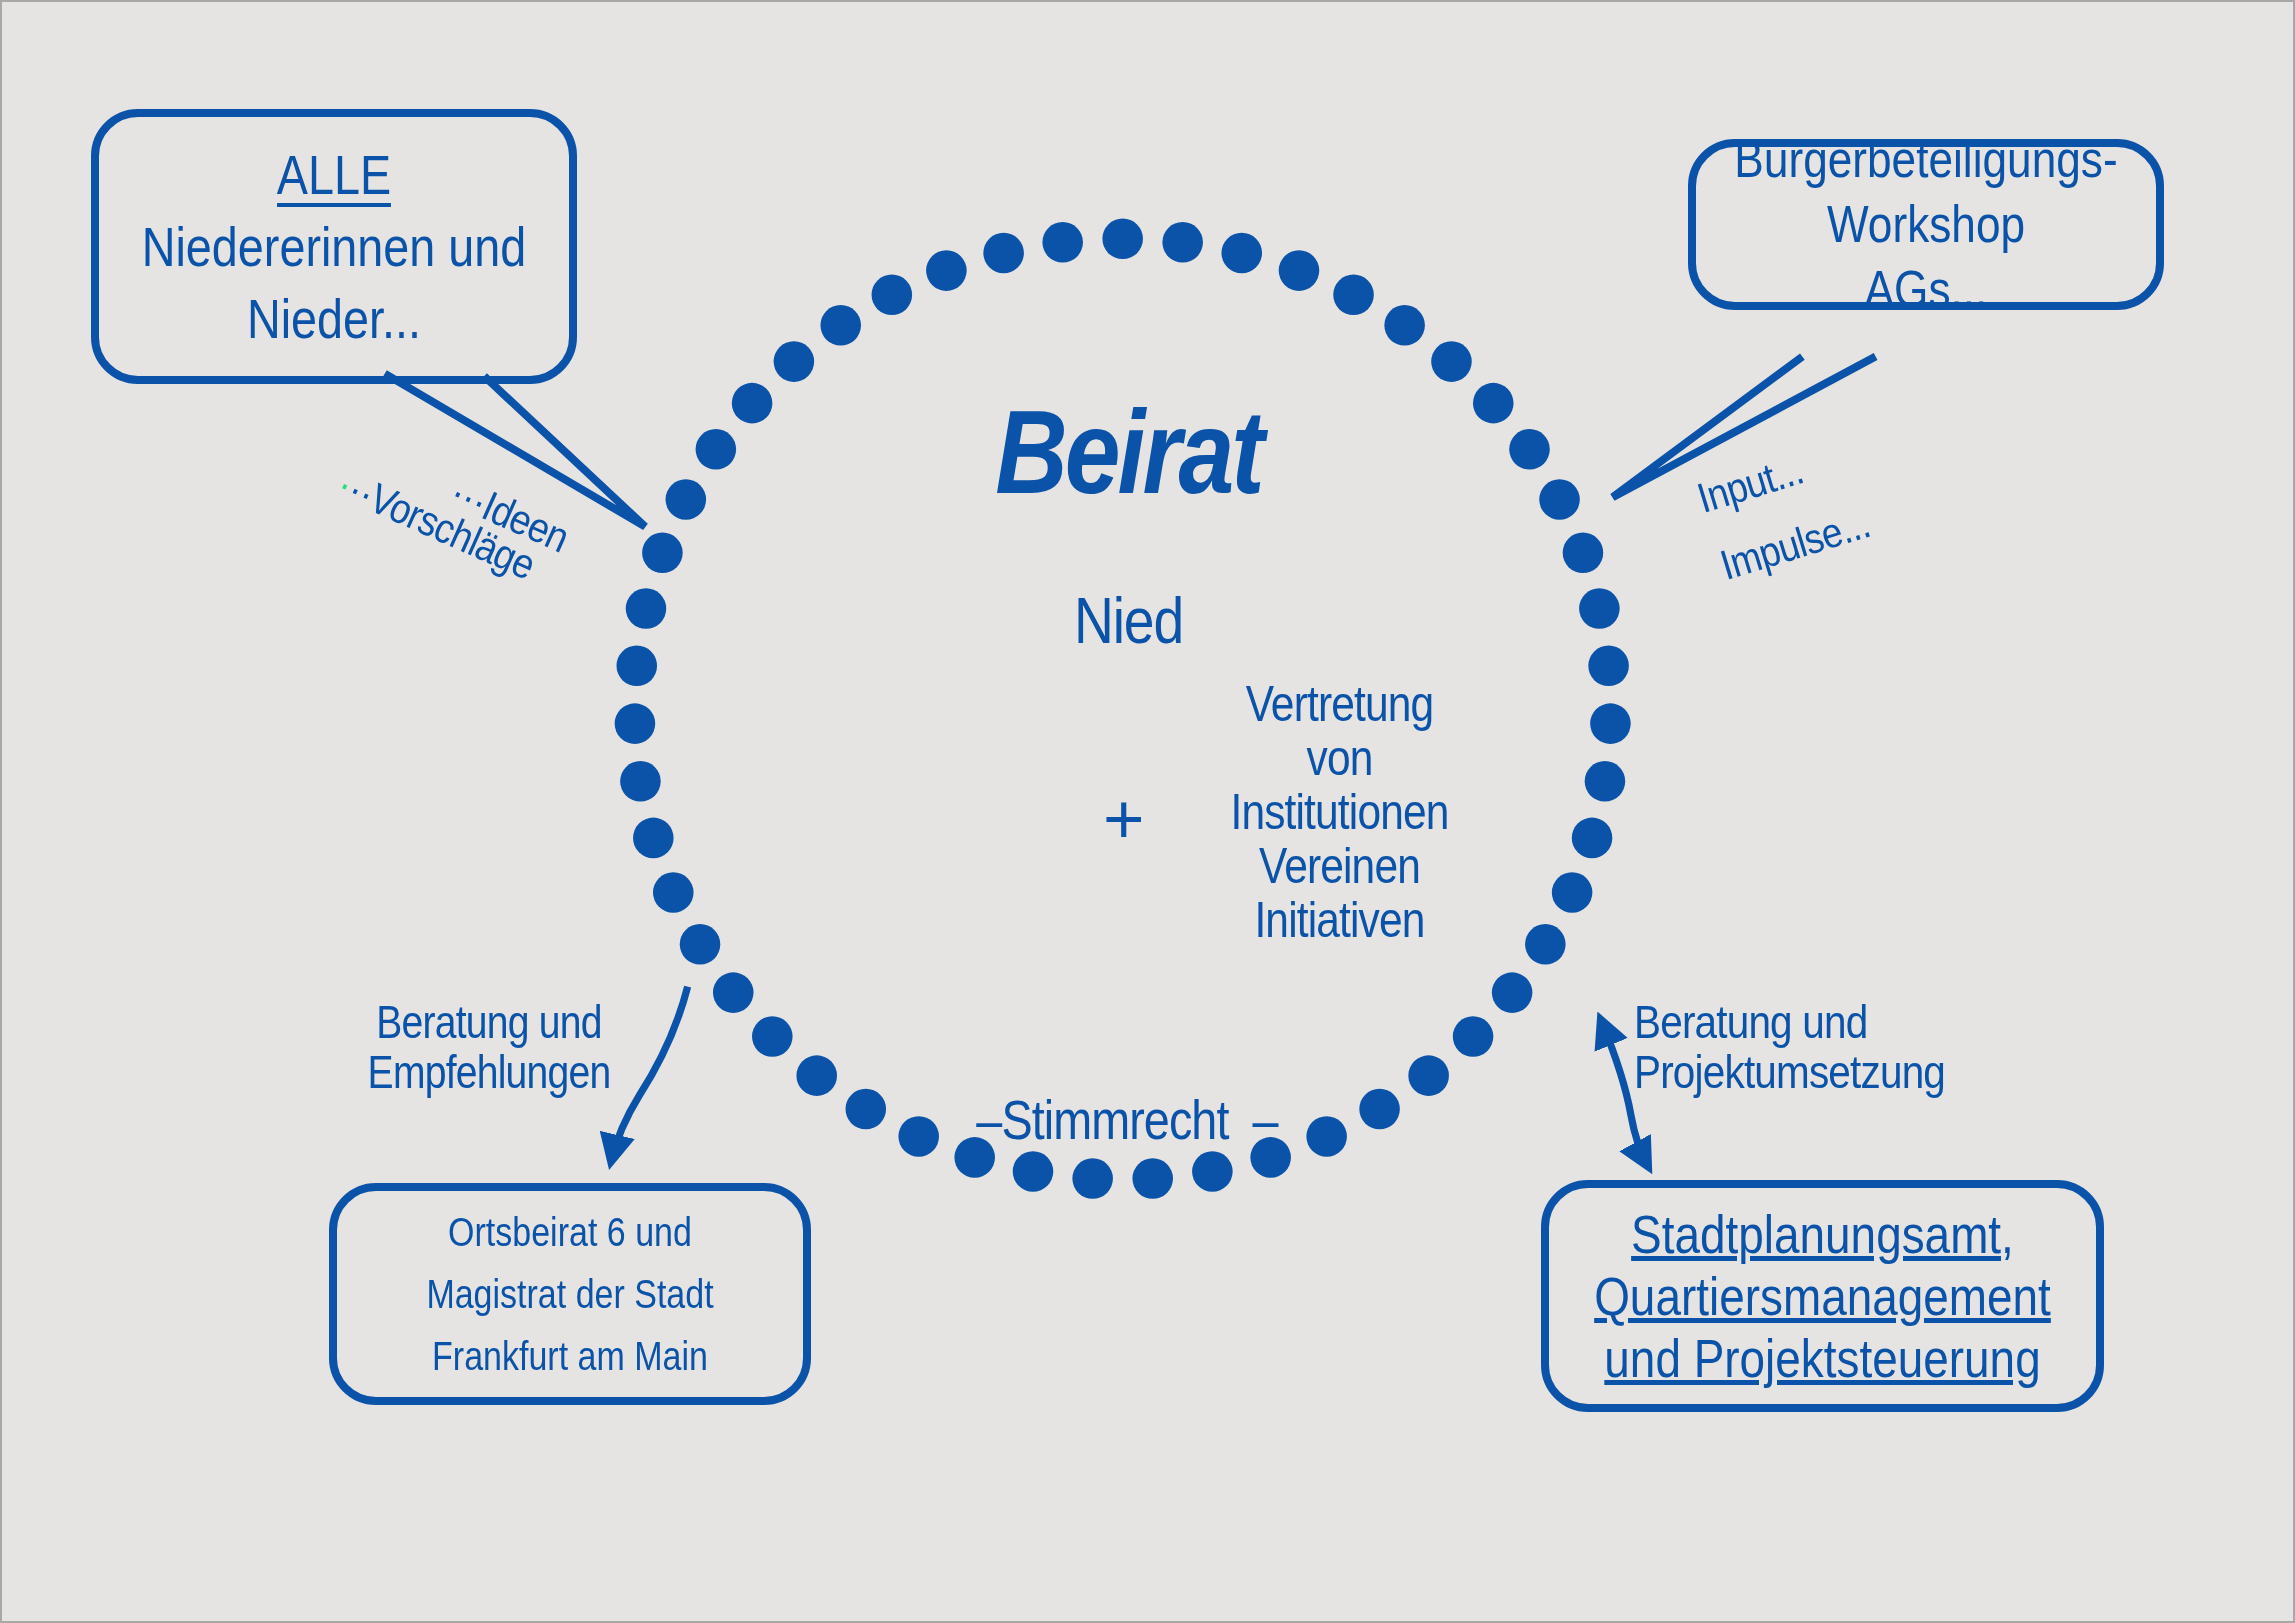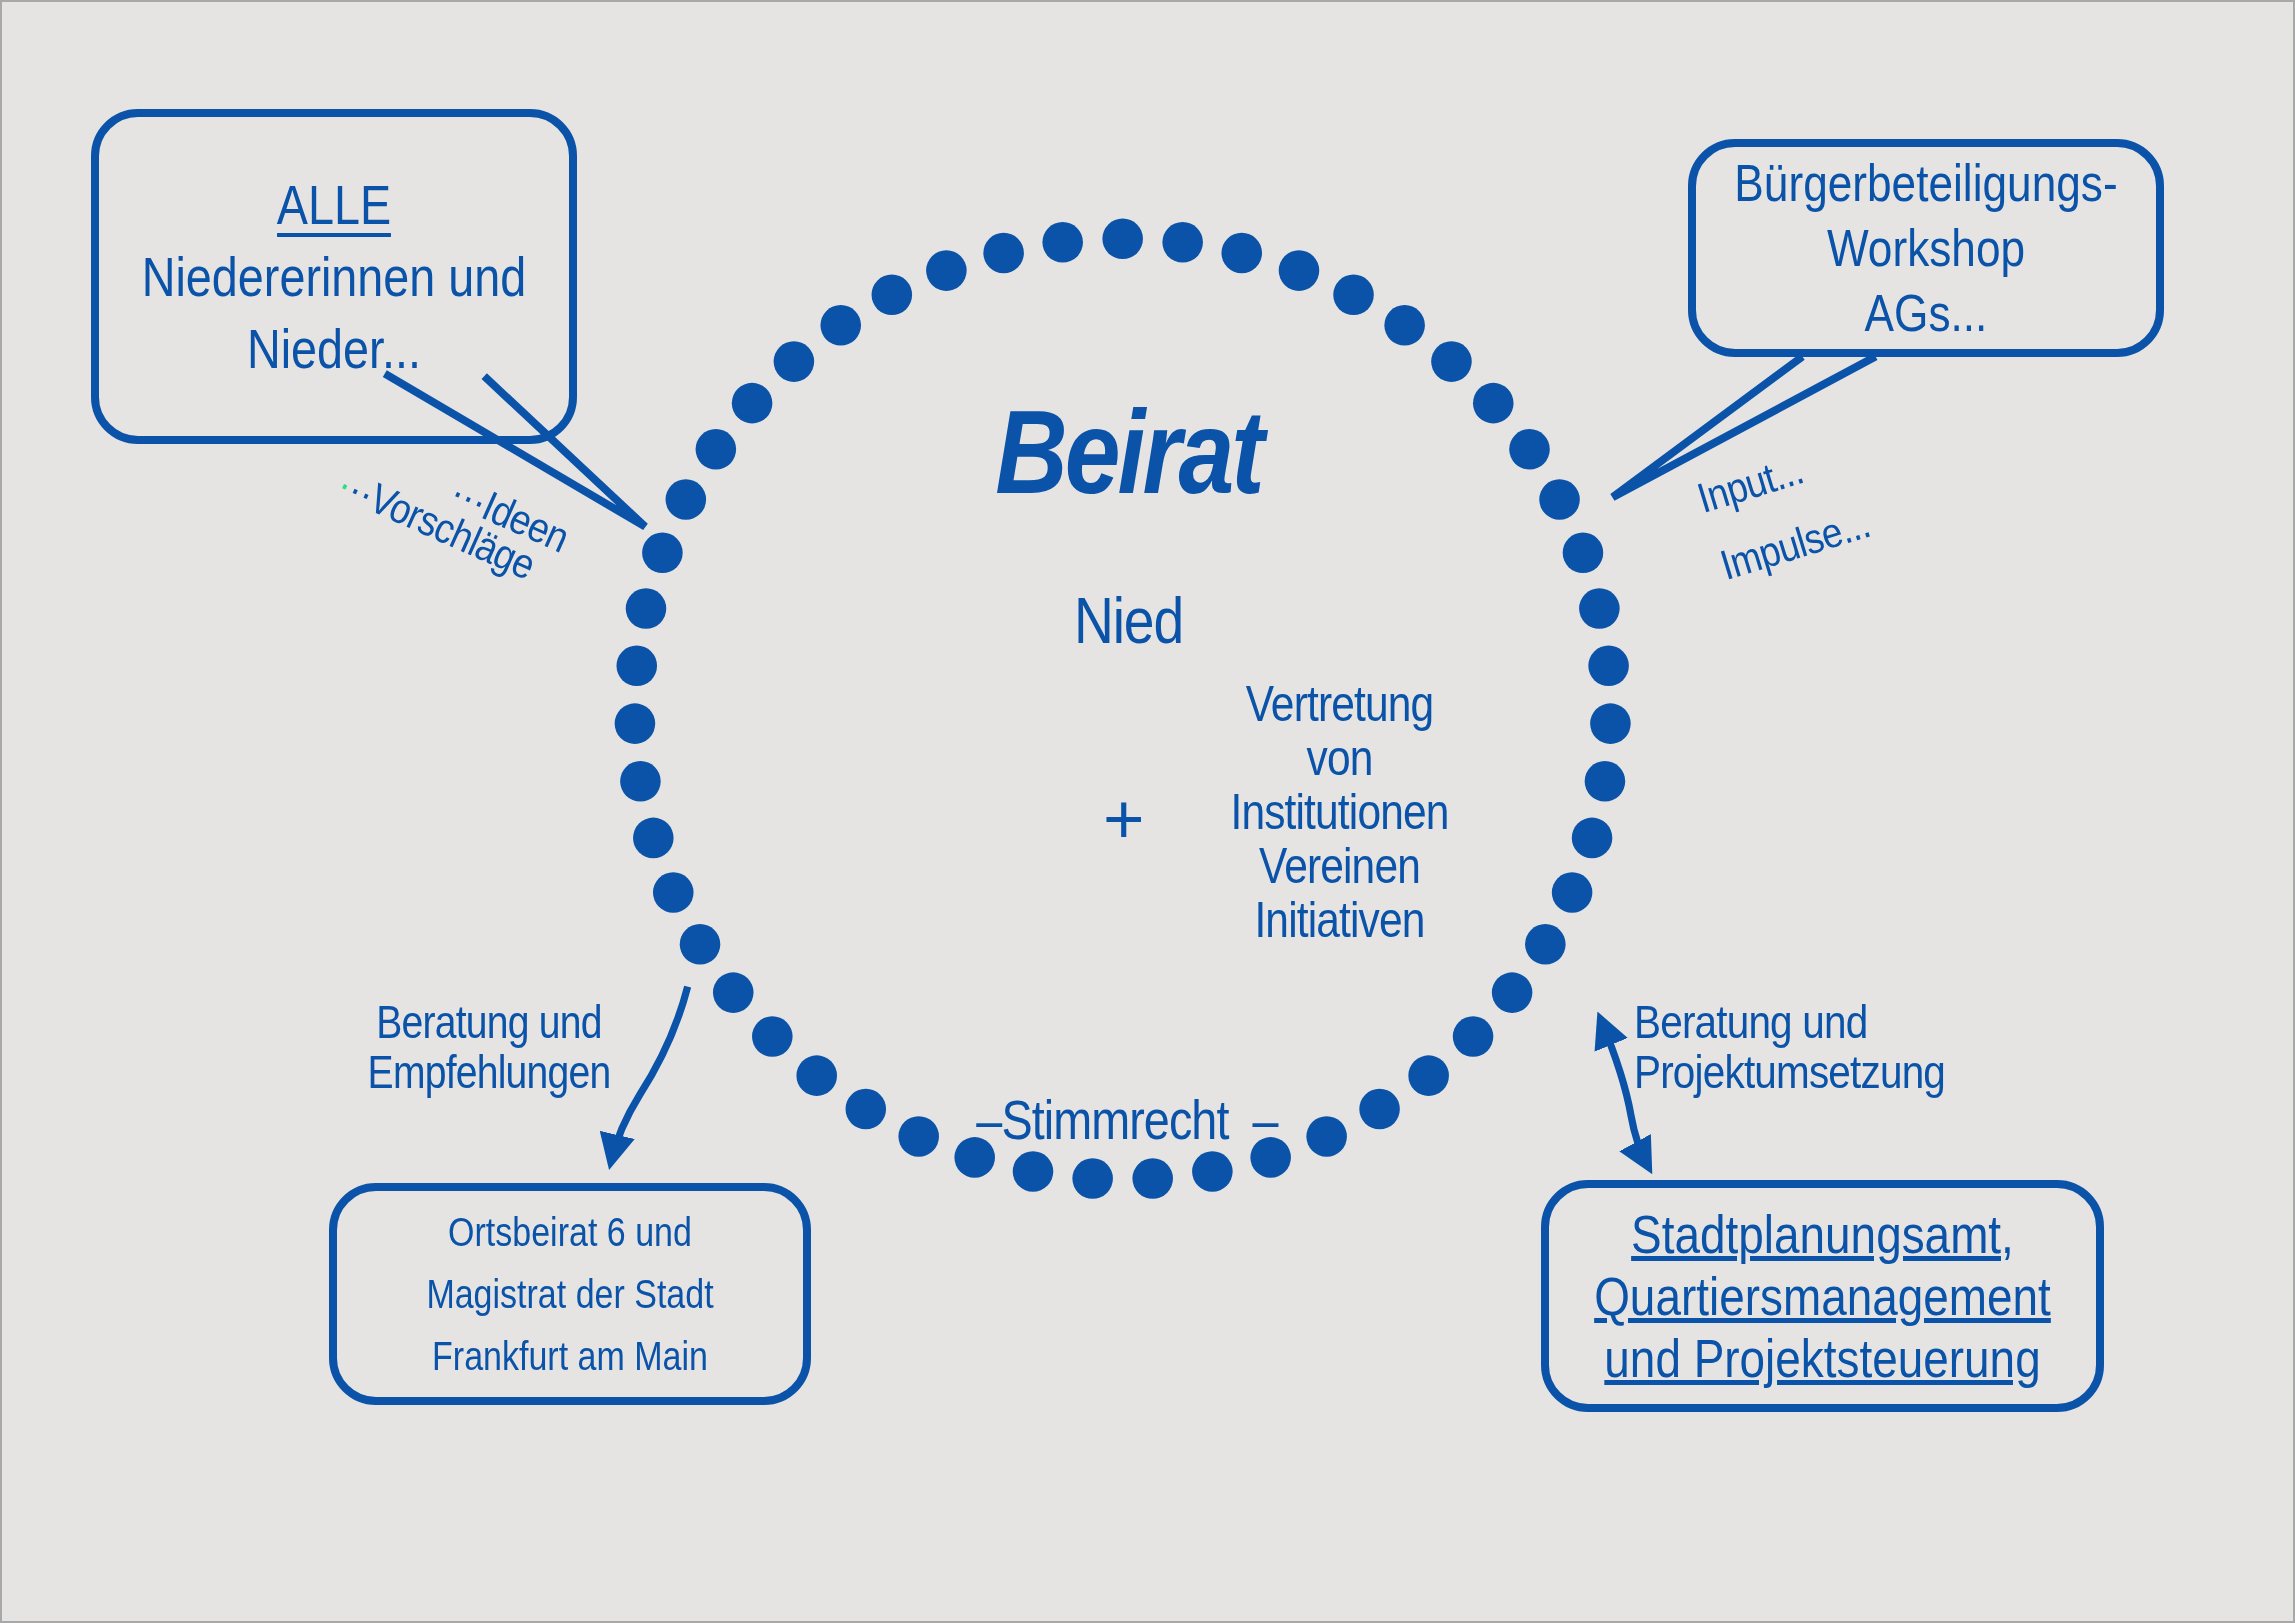--- a/index.html
+++ b/index.html
@@ -24,22 +24,22 @@
   .col{top:675px;width:393px;font-size:50px;line-height:54px;text-align:center;}
   .col-left{left:703px;}
   .col-right{left:1141px;}
   .plus{left:1085px;top:776px;width:72px;font-size:71px;text-align:center;}
   .voting{left:798px;top:1086px;width:654px;font-size:55px;text-align:center;}
   .bubble{
     position:absolute;border:8.5px solid var(--blue);border-radius:47px;
     display:flex;flex-direction:column;justify-content:center;
     text-align:center;box-sizing:border-box;
   }
-  .bubble-tl{left:89px;top:107px;width:486px;height:335px;font-size:55px;line-height:72px;}
-  .bubble-tr{left:1686px;top:137px;width:476px;height:218px;font-size:52px;line-height:65px;}
+  .bubble-tl{left:89px;top:107px;width:486px;height:275px;font-size:55px;line-height:72px;}
+  .bubble-tr{left:1686px;top:137px;width:476px;height:171px;font-size:52px;line-height:65px;}
   .bubble-bl{left:327px;top:1181px;width:482px;height:222px;font-size:40px;line-height:62px;}
   .bubble-br{left:1539px;top:1178px;width:563px;height:232px;font-size:54px;line-height:62px;text-decoration:underline;}
   .ln{display:block;}
   .ul{border-bottom:4.6px solid var(--blue);padding-bottom:0px;line-height:1;display:inline-block;}
   .advice{font-size:46px;line-height:50px;}
   .advice-left{left:340px;top:995px;width:294px;text-align:center;}
   .advice-right{left:1632px;top:995px;width:366px;text-align:left;}
   .rot{font-size:42px;white-space:nowrap;transform-origin:0 0;}
   .ideas{left:461px;top:466px;transform:rotate(24deg);}
   .suggestions{left:348px;top:458px;transform:rotate(24deg);}

